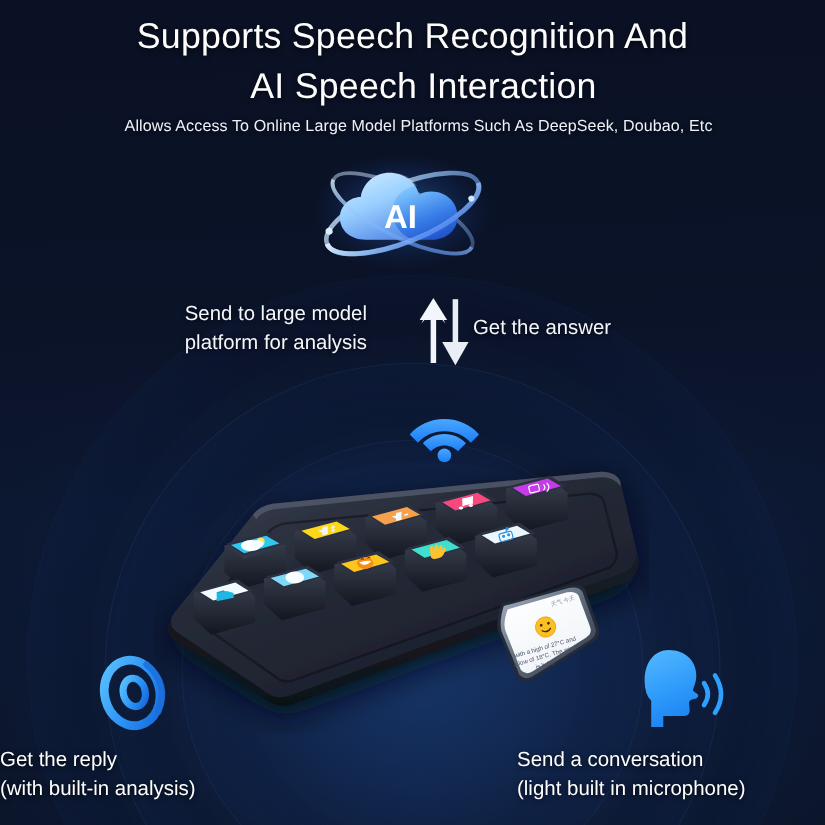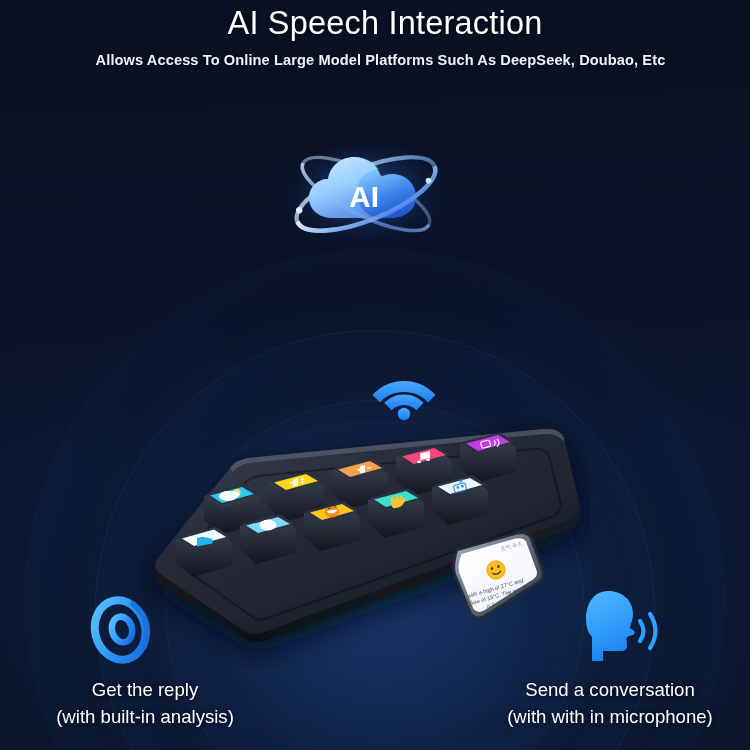--- a/index.html
+++ b/index.html
@@ -46,21 +46,21 @@
     font-weight:400;
     text-shadow:0 1px 5px rgba(0,0,0,.7);
   }
   #h1a { margin-top:11px; }
   #h1b { margin-top:1px;padding-left:20px; }
   #subtitle {
     margin-top:7px;
     color:#eef2f8;
     font-size:14.6px;
     letter-spacing:.1px;
-    font-weight:700;
+    font-weight:400;
     text-shadow:0 1px 4px rgba(0,0,0,.6);
     padding-left:11px;
   }
 
   
   #ai-cloud-wrap { position:absolute; left:271px; top:132px; width:190px; height:124px; }
   #ai-cloud-wrap svg { display:block; }
 
   
   #flow { position:absolute; left:0; top:272px; width:750px; height:62px; }
@@ -81,38 +81,39 @@
 
   
   #device { position:absolute; left:140px; top:418px; width:450px; height:250px; }
 
   
   #speaker-icon { position:absolute; left:82px;  top:594px; width:84px; height:70px; }
   #mic-icon     { position:absolute; left:573px; top:583px; width:92px; height:82px; }
 
   .caption {
     position:absolute; color:#ffffff; font-size:18.6px; line-height:27px;
-    text-align:center; text-shadow:0 1px 5px rgba(0,0,0,.75); white-space:nowrap;
+    text-align:left; text-shadow:0 1px 5px rgba(0,0,0,.75); white-space:nowrap;
   }
   #cap-left  { left:0px;   top:676px; width:290px; }
   #cap-right { left:470px; top:676px; width:280px; }
   .caption .l1 { display:block; }
   .caption .l2 { display:block; }
 </style>
 </head>
 <body>
 
 <div id="stage">
 
   <div class="glowblob" style="width:520px;height:360px;left:120px;top:420px;"></div>
   <div class="halo h3"></div>
   <div class="halo h1"></div>
   <div class="halo h2"></div>
 
   <div id="header">
+    <div class="h-line" id="h1a">Supports Speech Recognition And</div>
     <div class="h-line" id="h1b">AI Speech Interaction</div>
     <div id="subtitle">Allows Access To Online Large Model Platforms Such As DeepSeek, Doubao, Etc</div>
   </div>
 
   <div id="ai-cloud-wrap">
     <svg width="190" height="124" viewBox="0 0 190 124">
       <defs>
         <linearGradient id="cloudG" x1="0.15" y1="0" x2="0.85" y2="1">
           <stop offset="0%" stop-color="#bfe3ff"></stop>
           <stop offset="38%" stop-color="#7cc2ff"></stop>
@@ -154,20 +155,44 @@
         <path d="M21 62 A74 26 0 0 0 169 62" fill="none" stroke="url(#ringG)" stroke-width="4.6" opacity=".95"></path>
         <circle cx="27" cy="52" r="3.2" fill="#dcefff"></circle>
         <circle cx="158" cy="73" r="2.8" fill="#cfe6ff"></circle>
       </g>
       <g transform="rotate(26 95 62)">
         <path d="M25 62 A70 22 0 0 0 165 62" fill="none" stroke="url(#ringG)" stroke-width="3.6" opacity=".7"></path>
       </g>
     </svg>
   </div>
 
+  <div id="flow">
+    <div id="flow-left">
+      <span>Send to large model</span><br>
+      <span>platform for analysis</span>
+    </div>
+
+    <div id="arrows">
+      <svg width="52" height="66" viewBox="0 0 52 66">
+
+        <g>
+          <path d="M16 62 L16 14 L5 26 L16 5 L27 26 L16 14 Z" fill="#f2f6fc"></path>
+          <rect x="13.5" y="13" width="5" height="49" fill="#f2f6fc"></rect>
+          <path d="M16 3 L28.5 23 L3.5 23 Z" fill="#f2f6fc"></path>
+        </g>
+
+        <g>
+          <rect x="33.5" y="4" width="5" height="48" fill="#e9eef6"></rect>
+          <path d="M36 64 L24 43 L48 43 Z" fill="#e9eef6"></path>
+        </g>
+      </svg>
+    </div>
+
+    <div id="flow-right">Get the answer</div>
+  </div>
 
   <div id="wifi">
     <svg width="72" height="52" viewBox="0 0 72 52">
       <defs>
         <linearGradient id="wifiG" x1="0" y1="0" x2="0" y2="1">
           <stop offset="0%" stop-color="#49a7ff"></stop>
           <stop offset="100%" stop-color="#1d7ef5"></stop>
         </linearGradient>
       </defs>
       <path d="M36 12 C49 12 60 17.5 67.5 26 L60 33.5 C54.5 27 45.8 23 36 23 C26.2 23 17.5 27 12 33.5 L4.5 26 C12 17.5 23 12 36 12 Z" fill="url(#wifiG)"></path>
@@ -391,16 +416,16 @@
     </svg>
   </div>
 
   <div class="caption" id="cap-left">
     <span class="l1">Get the reply</span>
     <span class="l2">(with built-in analysis)</span>
   </div>
 
   <div class="caption" id="cap-right">
     <span class="l1">Send a conversation</span>
-    <span class="l2">(with with in microphone)</span>
+    <span class="l2">(light built in microphone)</span>
   </div>
 
 </div>
 
 </body></html>

